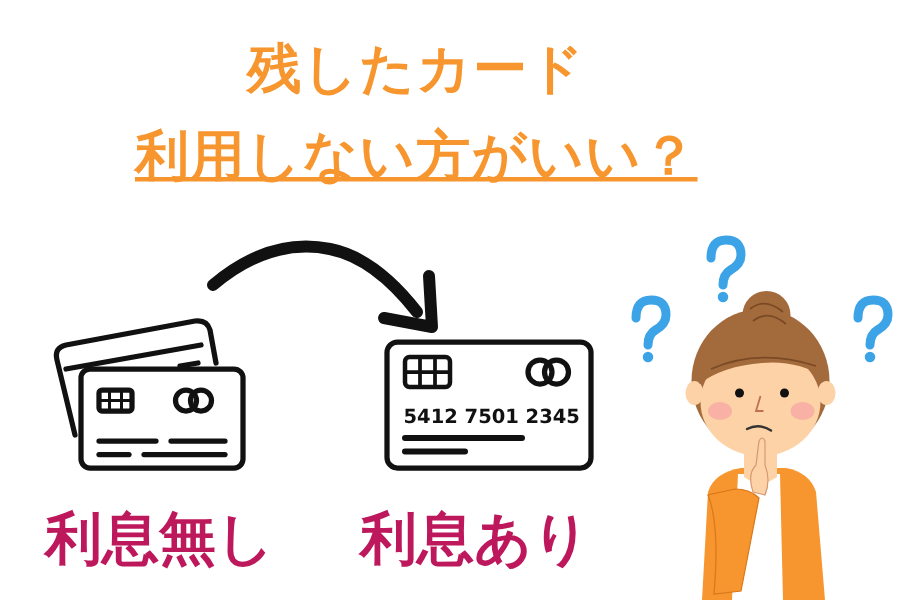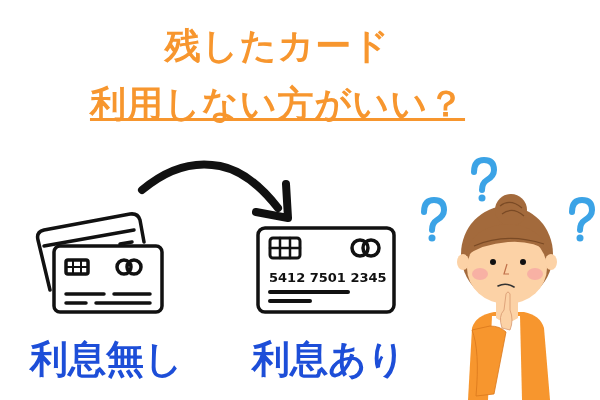--- a/index.html
+++ b/index.html
@@ -1,22 +1,22 @@
 <!DOCTYPE html>
 <html><head>
   <meta charset="utf-8">
   <style>
     html, body { margin:0; padding:0; }
     body { width:600px; height:400px; background:#ffffff; position:relative; overflow:hidden; font-family:"DejaVu Sans", sans-serif; }
     .title { position:absolute; left:0; width:555px; text-align:center; color:#f7962e; font-weight:bold; font-size:36px; letter-spacing:1px; }
     .title.l1 { top:22px; }
     .title.l2 { top:80px;text-decoration:underline; }
-    .label { position:absolute; font-weight:bold; color:#1d4ed8; font-size:38px; }
+    .label { position:absolute; font-weight:bold; color:#be185d; font-size:38px; }
     .label.left { left:30px; top:334px; }
-    .label.right { left:252px; top:334px; }
+    .label.right { left:240px; top:334px; }
     svg { position:absolute; overflow:visible; }
     .cardnum { font-family:"DejaVu Sans", sans-serif; font-weight:bold; font-size:13px; fill:#111; }
   </style>
 </head>
 <body>
 
 <div class="title l1">残したカード</div>
 <div class="title l2">利用しない方がいい？</div>
 
 <svg width="140" height="120" style="left:30px;top:200px;" viewBox="0 0 140 120">

